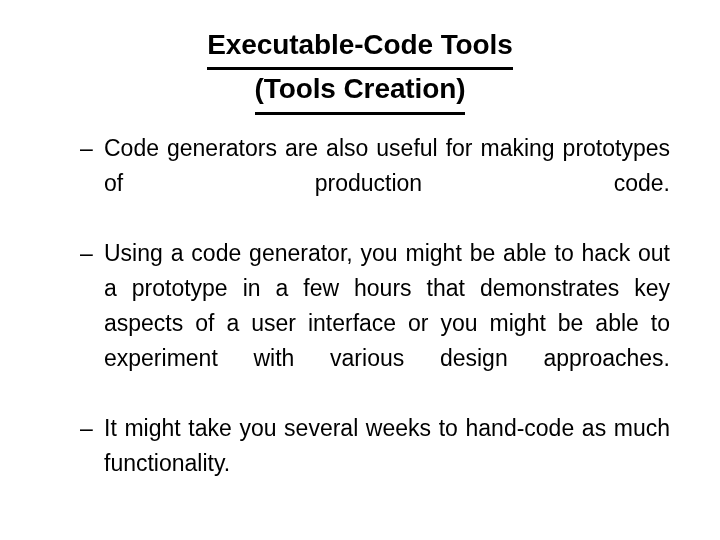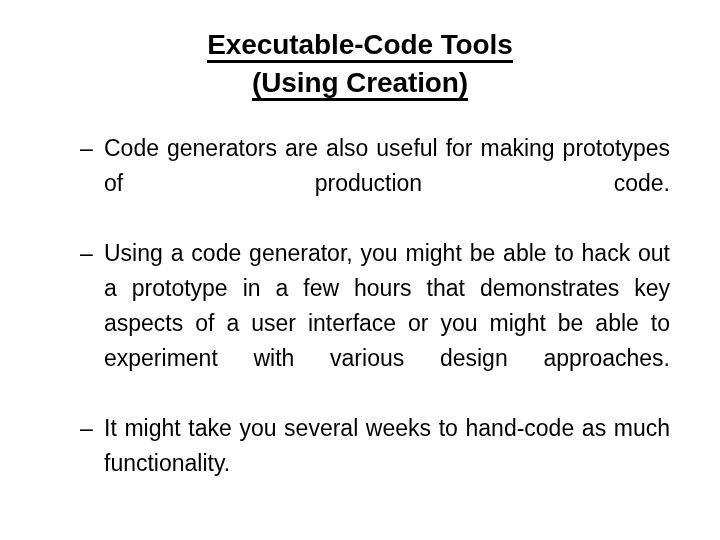--- a/index.html
+++ b/index.html
@@ -35,21 +35,21 @@
     font-size: 28px;
     font-weight: bold;
     line-height: 38px;
     letter-spacing: -0.1px;
     color: #000000;
     white-space: nowrap;
   }
   .title-line span.u {
     display: inline-block;
     border-bottom: 3px solid #000000;
-    padding-bottom: 1px;
+    padding-bottom: 8px;
     line-height: 1.05;
   }
 
   
   .body-block {
     position: absolute;
     left: 80px;
     top: 131px;
     width: 590px;
   }
@@ -80,21 +80,21 @@
     width: 100%;
   }
 </style>
 </head>
 <body style="background: rgb(255, 255, 255);">
 
 <div class="slide">
 
   <div class="title-block">
     <div class="title-line"><span class="u">Executable-Code Tools</span></div>
-    <div class="title-line"><span class="u">(Using Creation)</span></div>
+    <div class="title-line"><span class="u">(Tools Creation)</span></div>
   </div>
 
   <div class="body-block">
 
     <p class="bullet"><span class="marker">–</span><span class="btext">Code generators are also useful for making prototypes of production code.</span></p>
 
     <p class="bullet"><span class="marker">–</span><span class="btext">Using a code generator, you might be able to hack out a prototype in a few hours that demonstrates key aspects of a user interface or you might be able to experiment with various design approaches.</span></p>
 
     <p class="bullet"><span class="marker">–</span><span class="btext">It might take you several weeks to hand-code as much functionality.</span></p>
 

